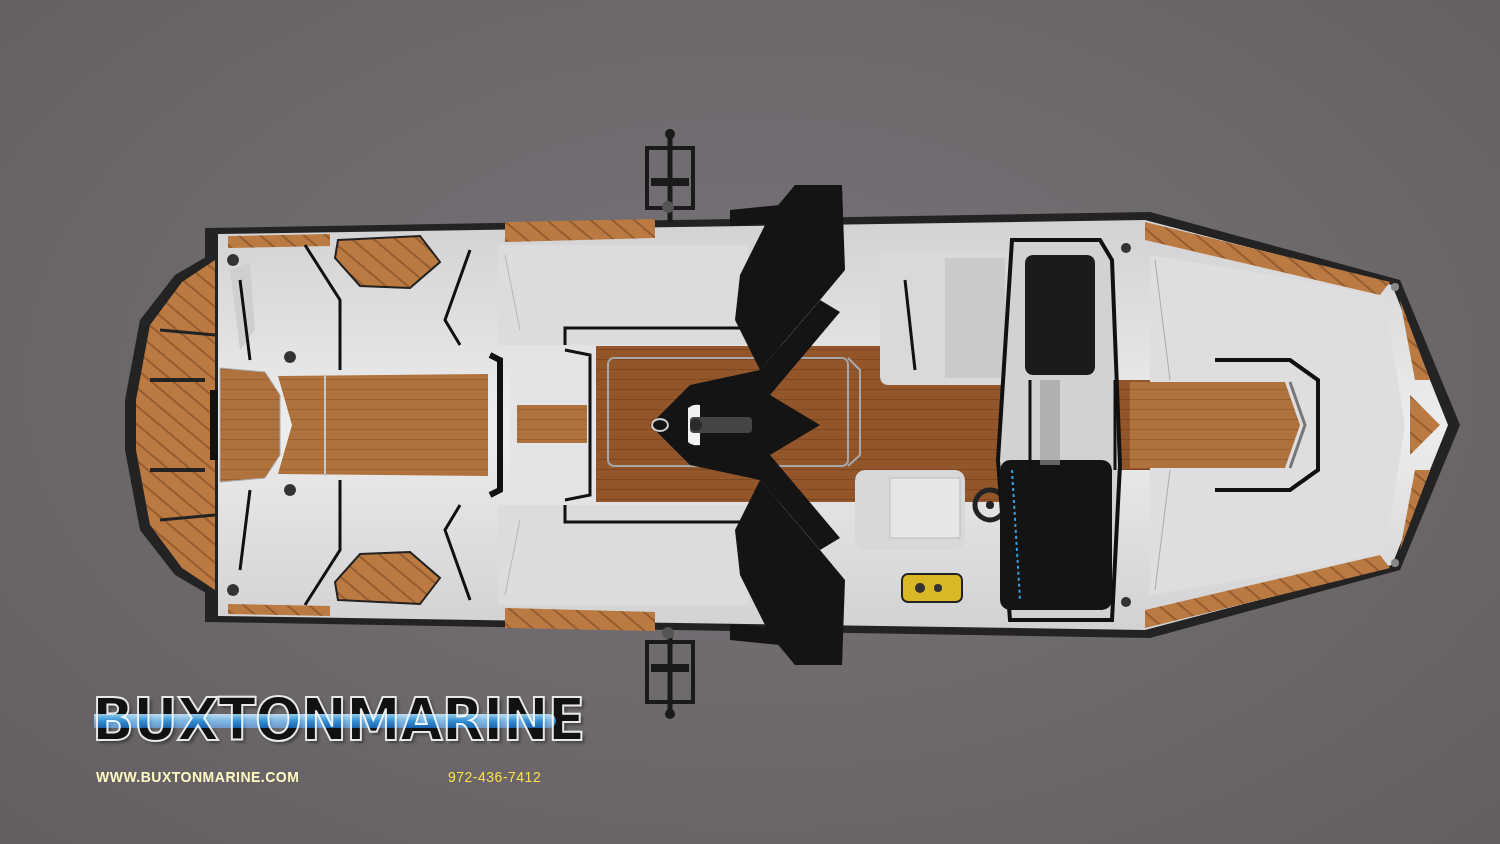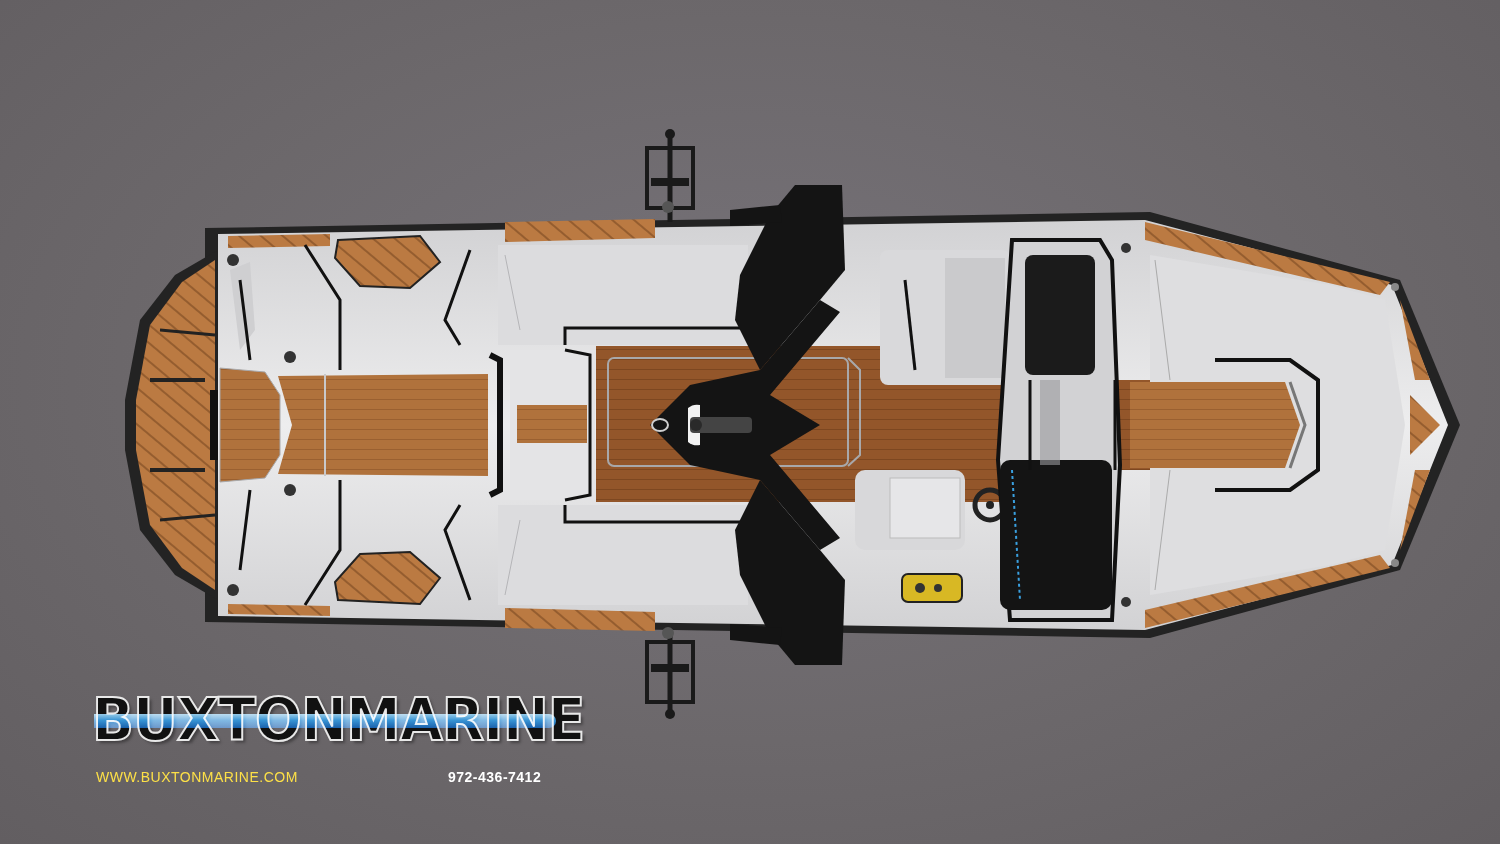--- a/index.html
+++ b/index.html
@@ -4,22 +4,22 @@
 <style>
   html,body{margin:0;padding:0;}
   body{width:1500px;height:844px;overflow:hidden;background:#6b6769;font-family:"Liberation Sans",sans-serif;position:relative;}
   .bg{position:absolute;inset:0;background:radial-gradient(ellipse at 50% 45%,#77737a 0%,#6c686b 55%,#625e61 100%);}
   svg.boat{position:absolute;left:0;top:0;}
   .logo{position:absolute;left:92px;top:690px;width:480px;height:100px;}
   .logo-word{position:absolute;left:0;top:0;font-family:"DejaVu Sans",sans-serif;font-weight:bold;font-size:58px;letter-spacing:-1px;line-height:60px;
     color:#111;-webkit-text-stroke:2px #e8e8e8;white-space:nowrap;transform:scaleX(0.95);transform-origin:left top;
     text-shadow:3px 3px 3px rgba(0,0,0,.35);}
   .logo-stripe{position:absolute;left:2px;top:24px;width:462px;height:14px;background:linear-gradient(180deg,#9fdcff 0%,#2d9be8 45%,#0b5fb8 100%);border-radius:0 8px 8px 0;opacity:.9;mix-blend-mode:screen;}
-  .logo-url{position:absolute;left:4px;top:79px;font-size:14px;font-weight:normal;color:#fde047;letter-spacing:.5px;}
-  .logo-phone{position:absolute;left:356px;top:79px;font-size:14px;font-weight:bold;color:#ffffff;letter-spacing:.5px;}
+  .logo-url{position:absolute;left:4px;top:79px;font-size:14px;font-weight:bold;color:#fef9c3;letter-spacing:.5px;}
+  .logo-phone{position:absolute;left:356px;top:79px;font-size:14px;font-weight:normal;color:#fde047;letter-spacing:.5px;}
 </style>
 </head>
 <body>
 
 <div class="bg"></div>
 
 <svg class="boat" width="1500" height="844" viewBox="0 0 1500 844">
   <defs>
     <pattern id="teak" width="10" height="10" patternUnits="userSpaceOnUse">
       <rect width="10" height="10" fill="#b0723c"></rect>

